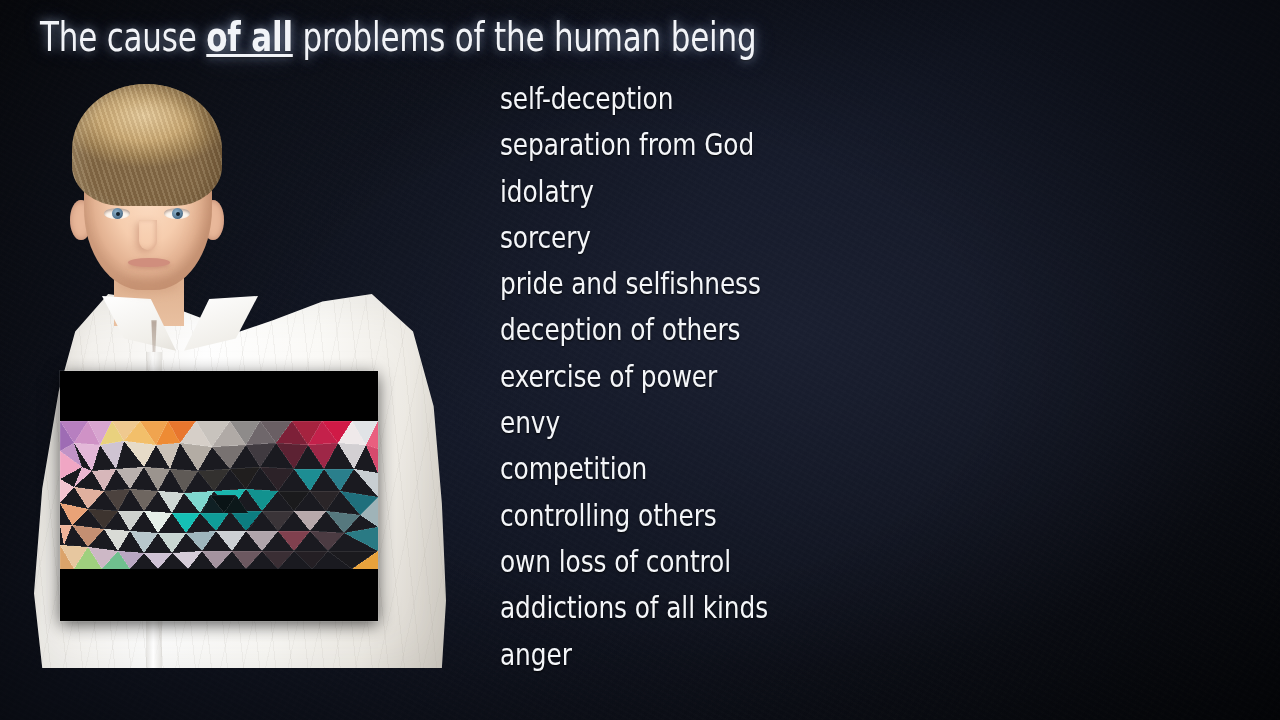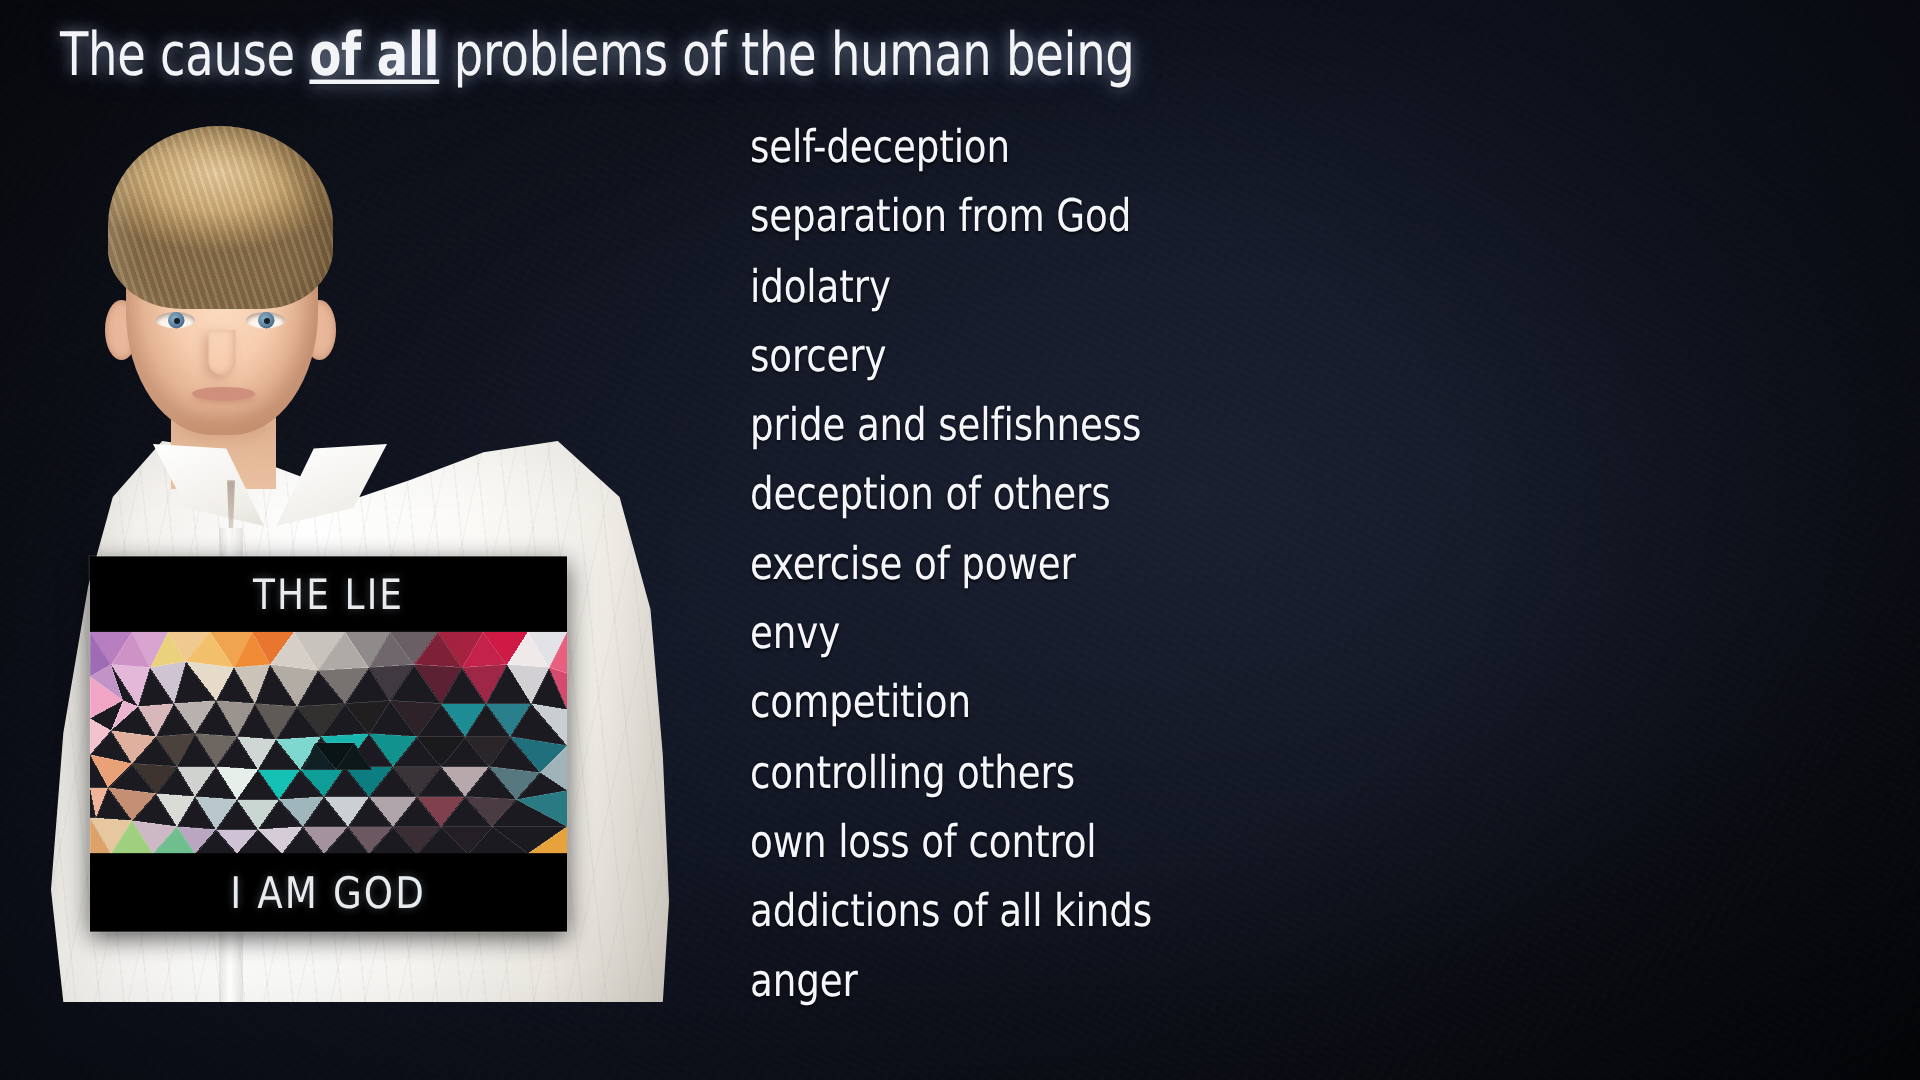--- a/index.html
+++ b/index.html
@@ -279,23 +279,20 @@
       <div class="nose"></div>
       <div class="mouth"></div>
       <div class="chin-shadow"></div>
     </div>
     <div class="hair">
         <div class="hair-strands"></div>
       </div>
   </div>
 
   <div class="card">
-    <div class="card-band top">
-        <span>THE LIE</span>
-      </div>
 
     <div class="eye-art">
       <svg viewBox="0 0 318 148" preserveAspectRatio="none" shape-rendering="crispEdges">
         <g stroke="rgba(255,255,255,0.18)" stroke-width="0.5">
 
           <polygon points="0,0 28,0 14,22" fill="#b77fc0"></polygon>
           <polygon points="28,0 52,0 40,24" fill="#d8a5d0"></polygon>
           <polygon points="52,0 80,0 64,20" fill="#efc98f"></polygon>
           <polygon points="80,0 108,0 96,24" fill="#f0a44f"></polygon>
           <polygon points="108,0 136,0 120,22" fill="#e8762e"></polygon>
@@ -399,23 +396,20 @@
         </g>
 
         <g stroke="rgba(255,255,255,0.12)" stroke-width="0.5">
           <polygon points="150,74 176,74 164,92" fill="#0a1416"></polygon>
           <polygon points="150,74 164,92 142,92" fill="#102024"></polygon>
           <polygon points="164,92 176,74 188,92" fill="#0c181a"></polygon>
         </g>
       </svg>
     </div>
 
-    <div class="card-band bottom">
-        <span>I AM GOD</span>
-      </div>
   </div>
 
   <ul id="list">
     <li>self-deception</li>
     <li>separation from God</li>
     <li>idolatry</li>
     <li>sorcery</li>
     <li>pride and selfishness</li>
     <li>deception of others</li>
     <li>exercise of power</li>

